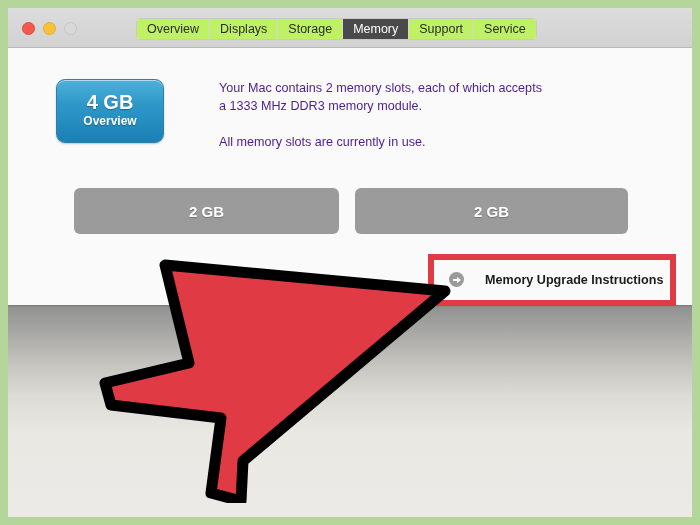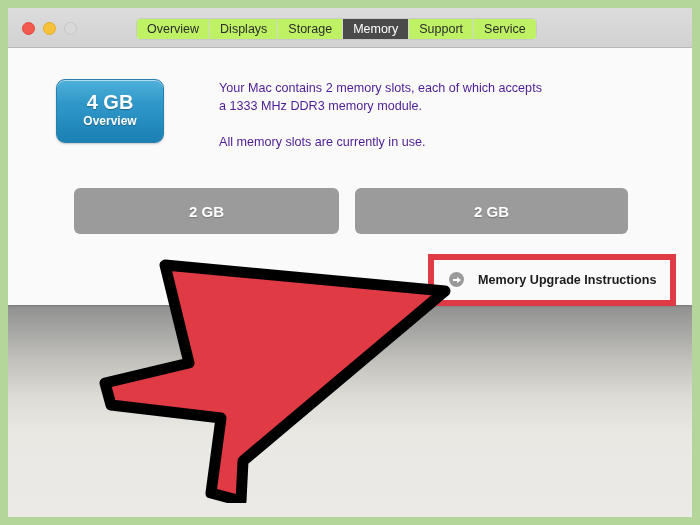--- a/index.html
+++ b/index.html
@@ -165,21 +165,21 @@
   }
   #slot-0 { left: 66px;  width: 265px; }
   #slot-1 { left: 347px; width: 273px; }
 
   
   #upgrade-link {
     position: absolute;
     left: 441px; top: 223px;
     display: flex;
     align-items: center;
-    gap: 14px;
+    gap: 21px;
     cursor: default;
   }
   #upgrade-icon {
     width: 15px; height: 15px;
     border-radius: 50%;
     background: #9a9a9a;
     position: relative;
     flex: none;
   }
   #upgrade-icon::before {

